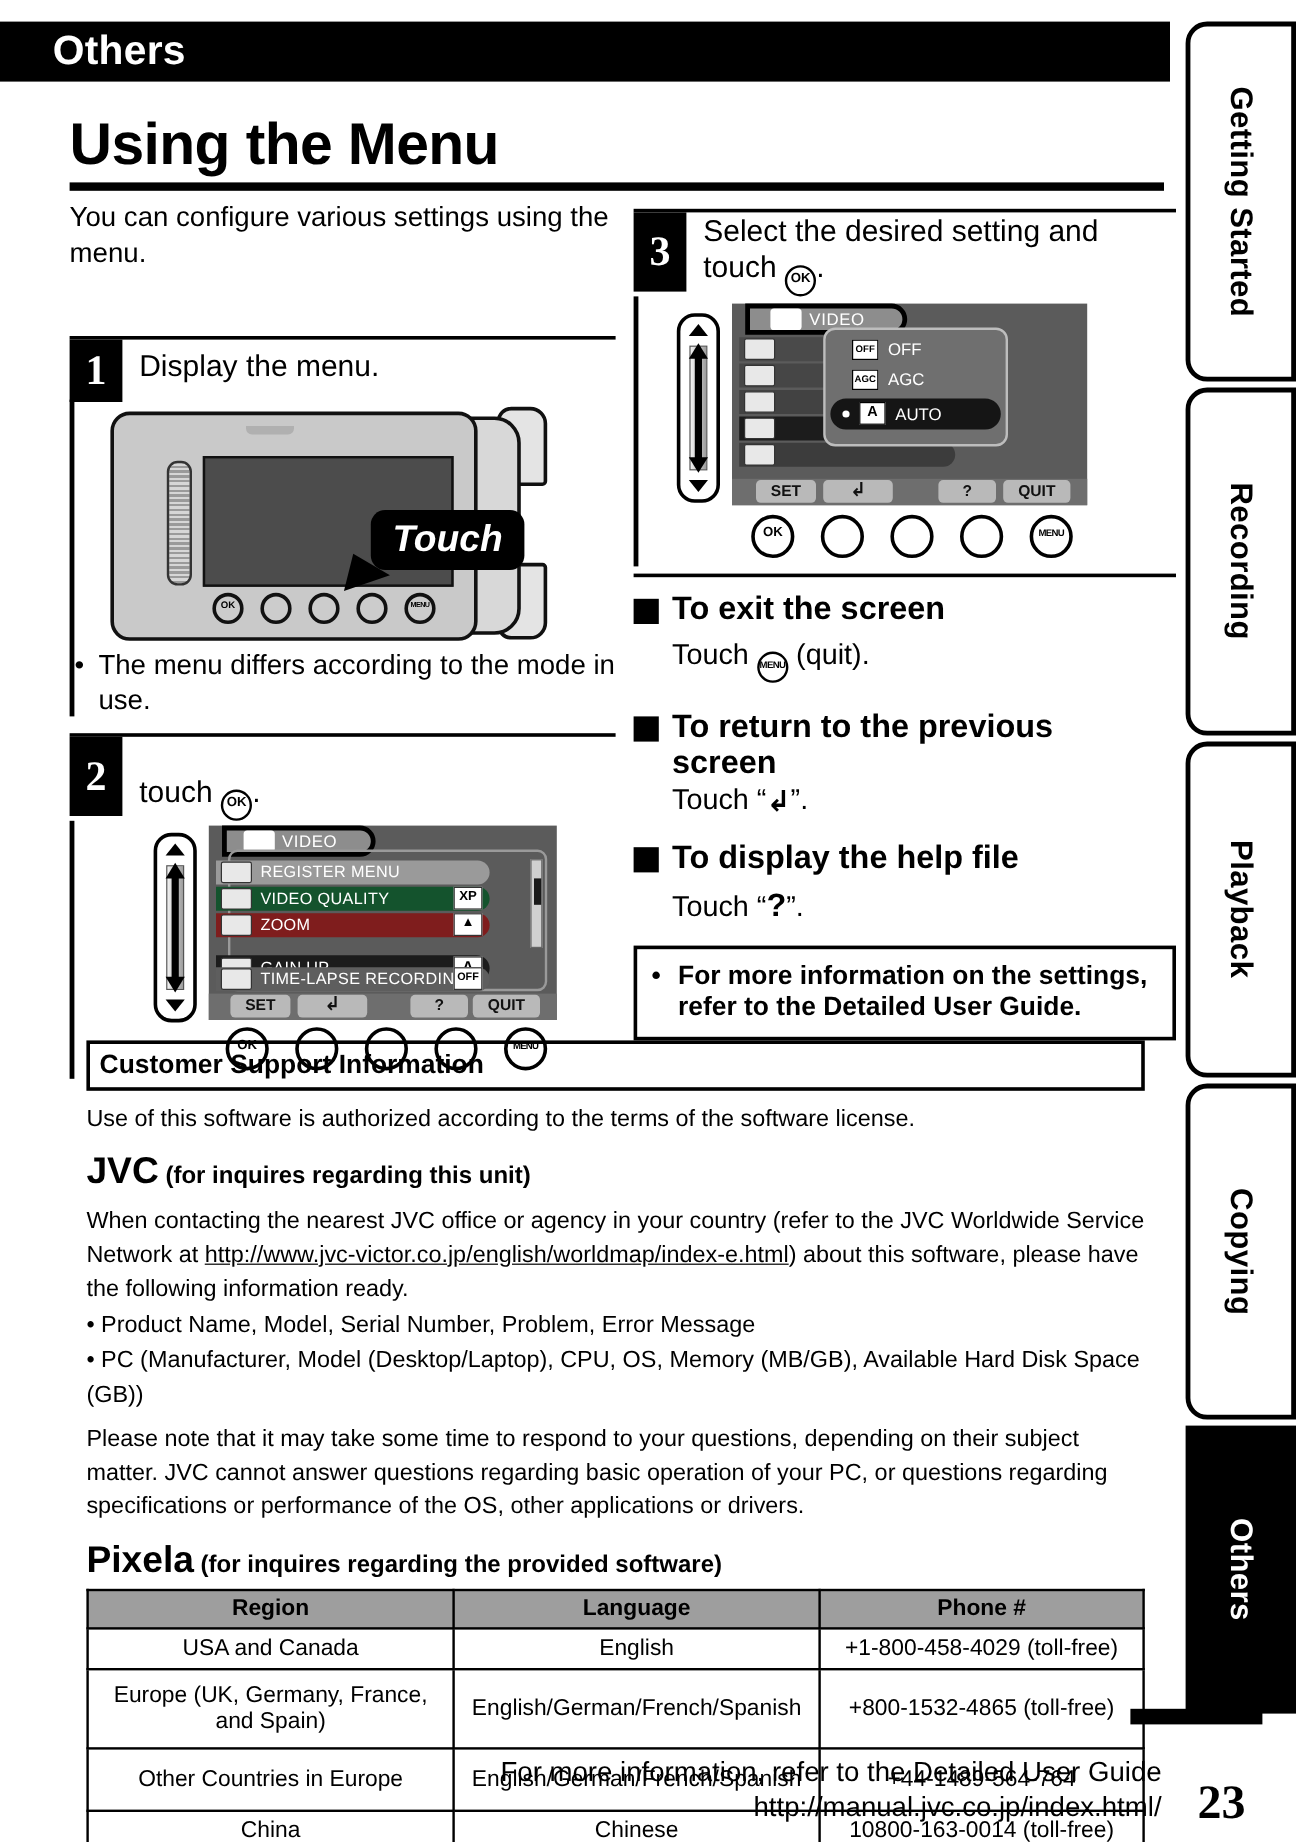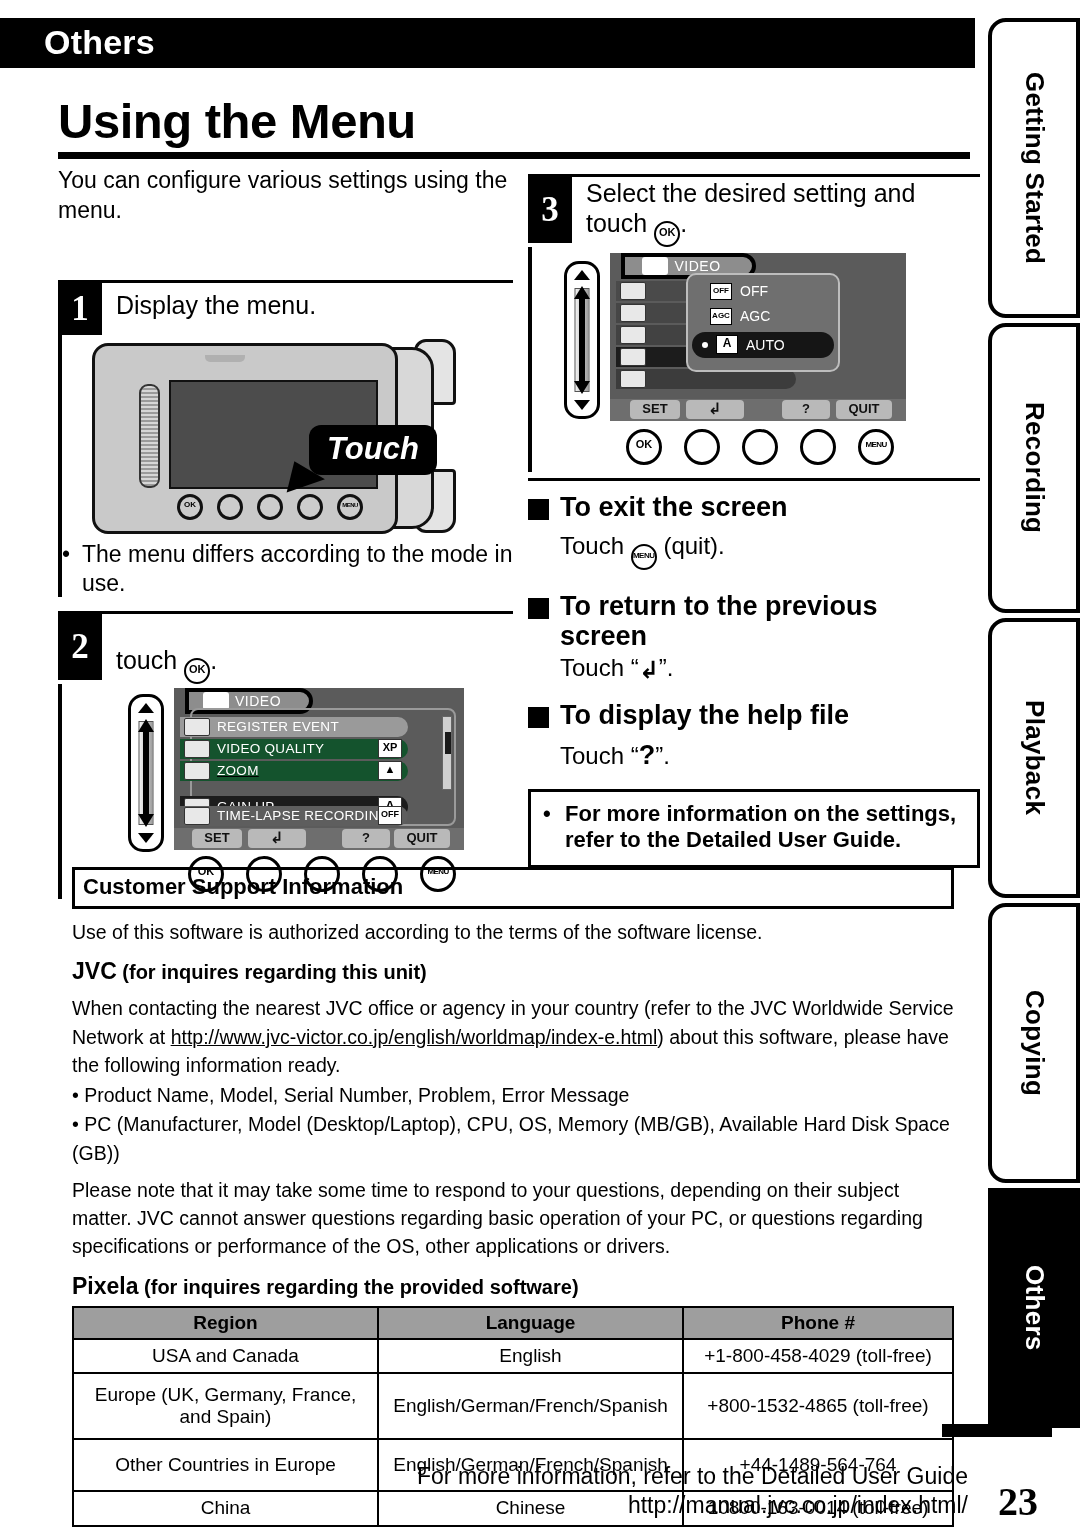--- a/index.html
+++ b/index.html
@@ -110,21 +110,21 @@
 
   .notebox{border:3px solid #000;padding:9px 12px 11px 12px;}
   .notebox .li{display:flex;font-size:22px;font-weight:bold;line-height:1.2;}
   .notebox .li .dot{width:22px;min-width:22px;}
 
   
   .cs{position:absolute;left:72px;top:867px;width:882px;}
   .cs-title{border:3px solid #000;font-size:22px;font-weight:bold;padding:4px 8px 6px;}
   .cs p{font-size:19.5px;line-height:1.45;margin:9px 0 0 0;}
   .cs .bold-h{font-size:20px;font-weight:bold;margin-top:12px;}
-  .cs .bold-h .big{font-size:23px;}
+  .cs .bold-h .big{font-size:31px;}
   .u{text-decoration:underline;}
 
   table.supp{border-collapse:collapse;width:882px;margin-top:6px;font-size:19px;}
   table.supp th{background:#9e9e9e;border:2px solid #000;font-weight:bold;padding:4px 2px;text-align:center;}
   table.supp td{border:2px solid #000;padding:5px 4px;text-align:center;line-height:1.2;}
   table.supp td.c1{width:295px;}
   table.supp td.c2{width:295px;}
 
   .footer{position:absolute;right:112px;top:1462px;text-align:right;font-size:23px;line-height:1.25;}
   .pgno{position:absolute;right:42px;top:1478px;font-size:40px;font-weight:bold;
@@ -213,28 +213,28 @@
 
           <div class="lcd" style="left:46px;top:0;width:290px;height:162px;">
             <div class="tab" style="width:128px;">
               <div class="ic" style="background:#fff;border-radius:3px 3px 3px 3px;"></div>
               <div class="lab">VIDEO</div>
             </div>
             <div class="panel" style="left:16px;top:20px;right:8px;bottom:24px;"></div>
 
             <div class="row" style="top:29px;width:228px;background:#9a9a9a;">
               <div class="ic"></div>
-              <div class="lab">REGISTER EVENT</div>
+              <div class="lab">REGISTER MENU</div>
             </div>
             <div class="row" style="top:51px;width:228px;background:#14532d;">
               <div class="ic"></div>
               <div class="lab">VIDEO QUALITY</div>
               <div class="val">XP</div>
             </div>
-            <div class="row" style="top:73px;width:228px;background:#14532d;text-decoration:underline;">
+            <div class="row" style="top:73px;width:228px;background:#7f1d1d;">
               <div class="ic"></div>
               <div class="lab">ZOOM</div>
               <div class="val">▲</div>
             </div>
             <div class="row" style="top:108px;width:228px;background:#1c1c1c;height:22px;">
               <div class="ic"></div>
               <div class="lab">GAIN UP</div>
               <div class="val" style="font-size:13px;">A</div>
             </div>
             <div class="row" style="top:118px;width:228px;background:#5e5e5e;">

